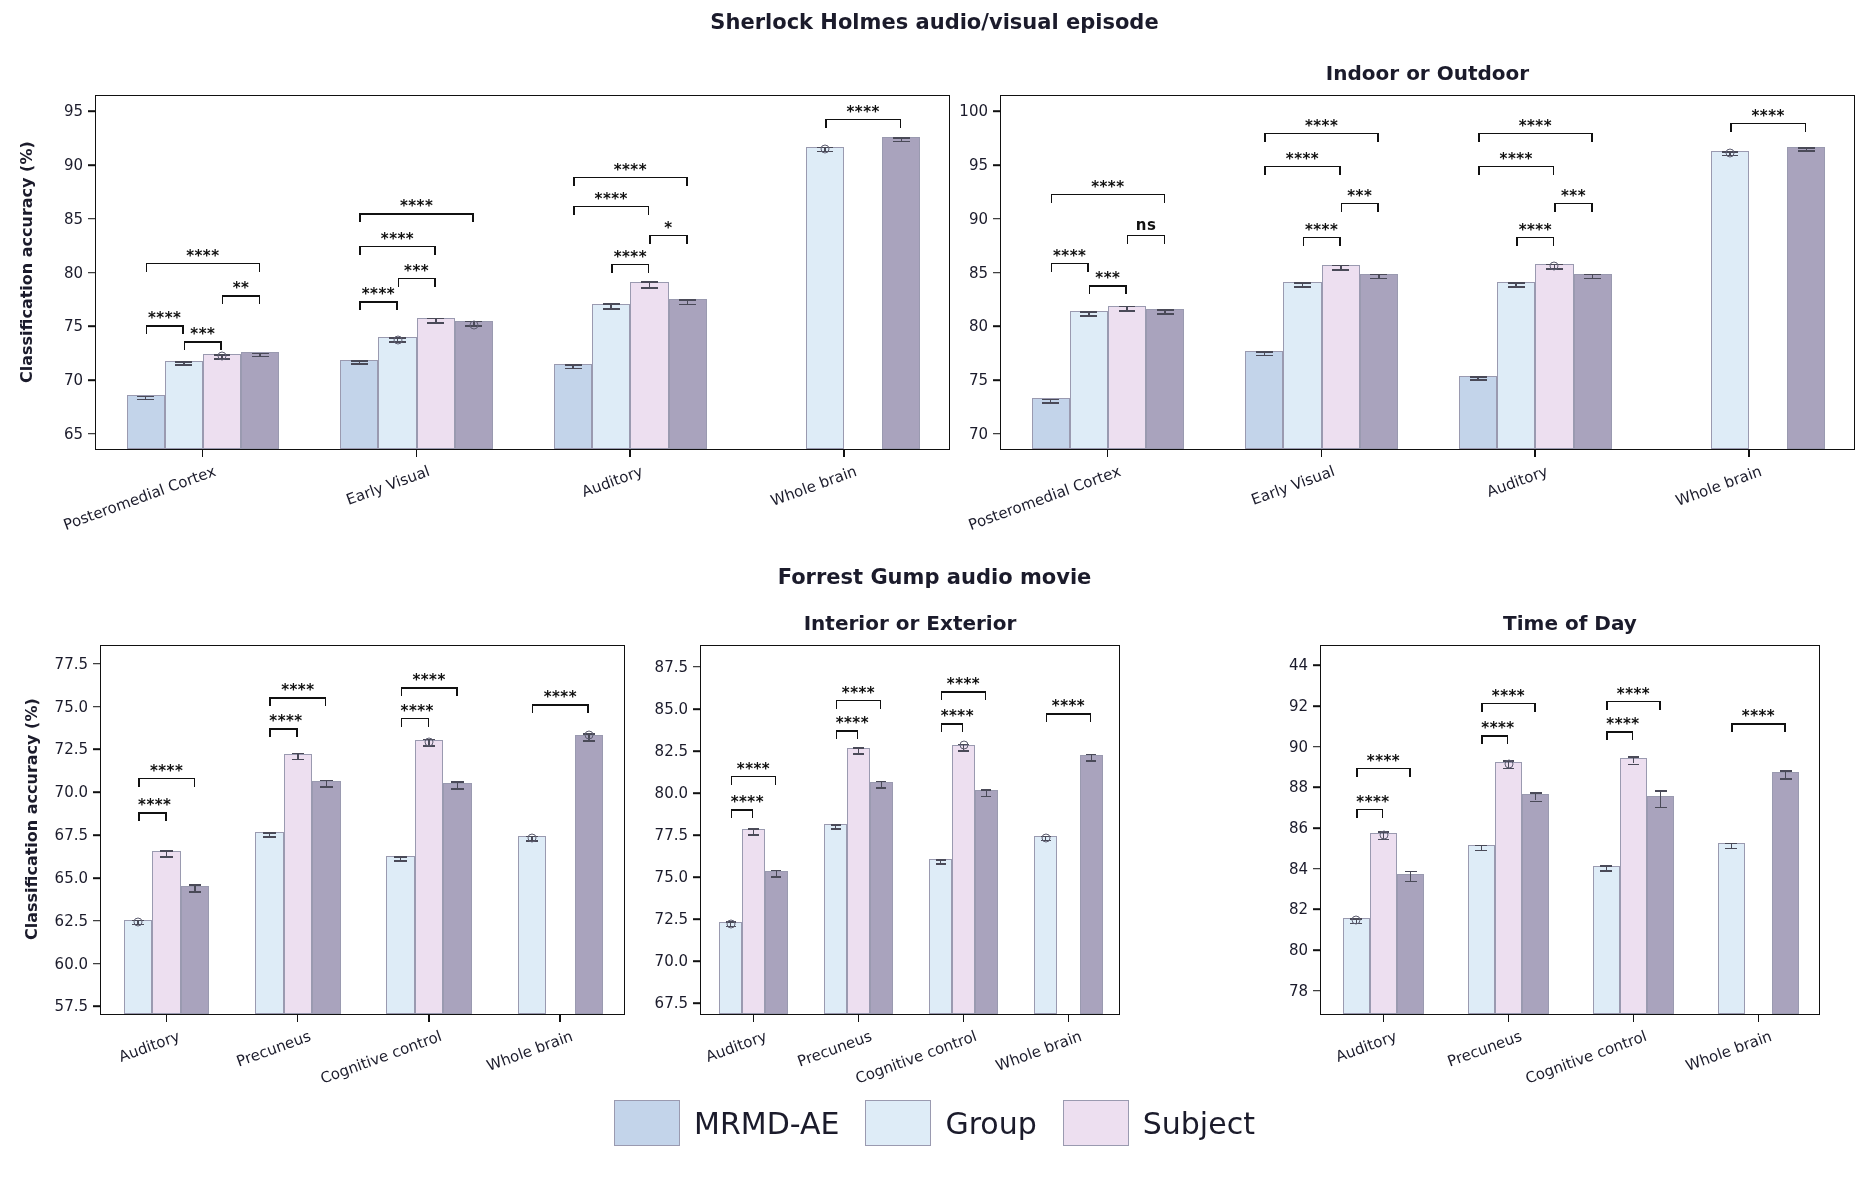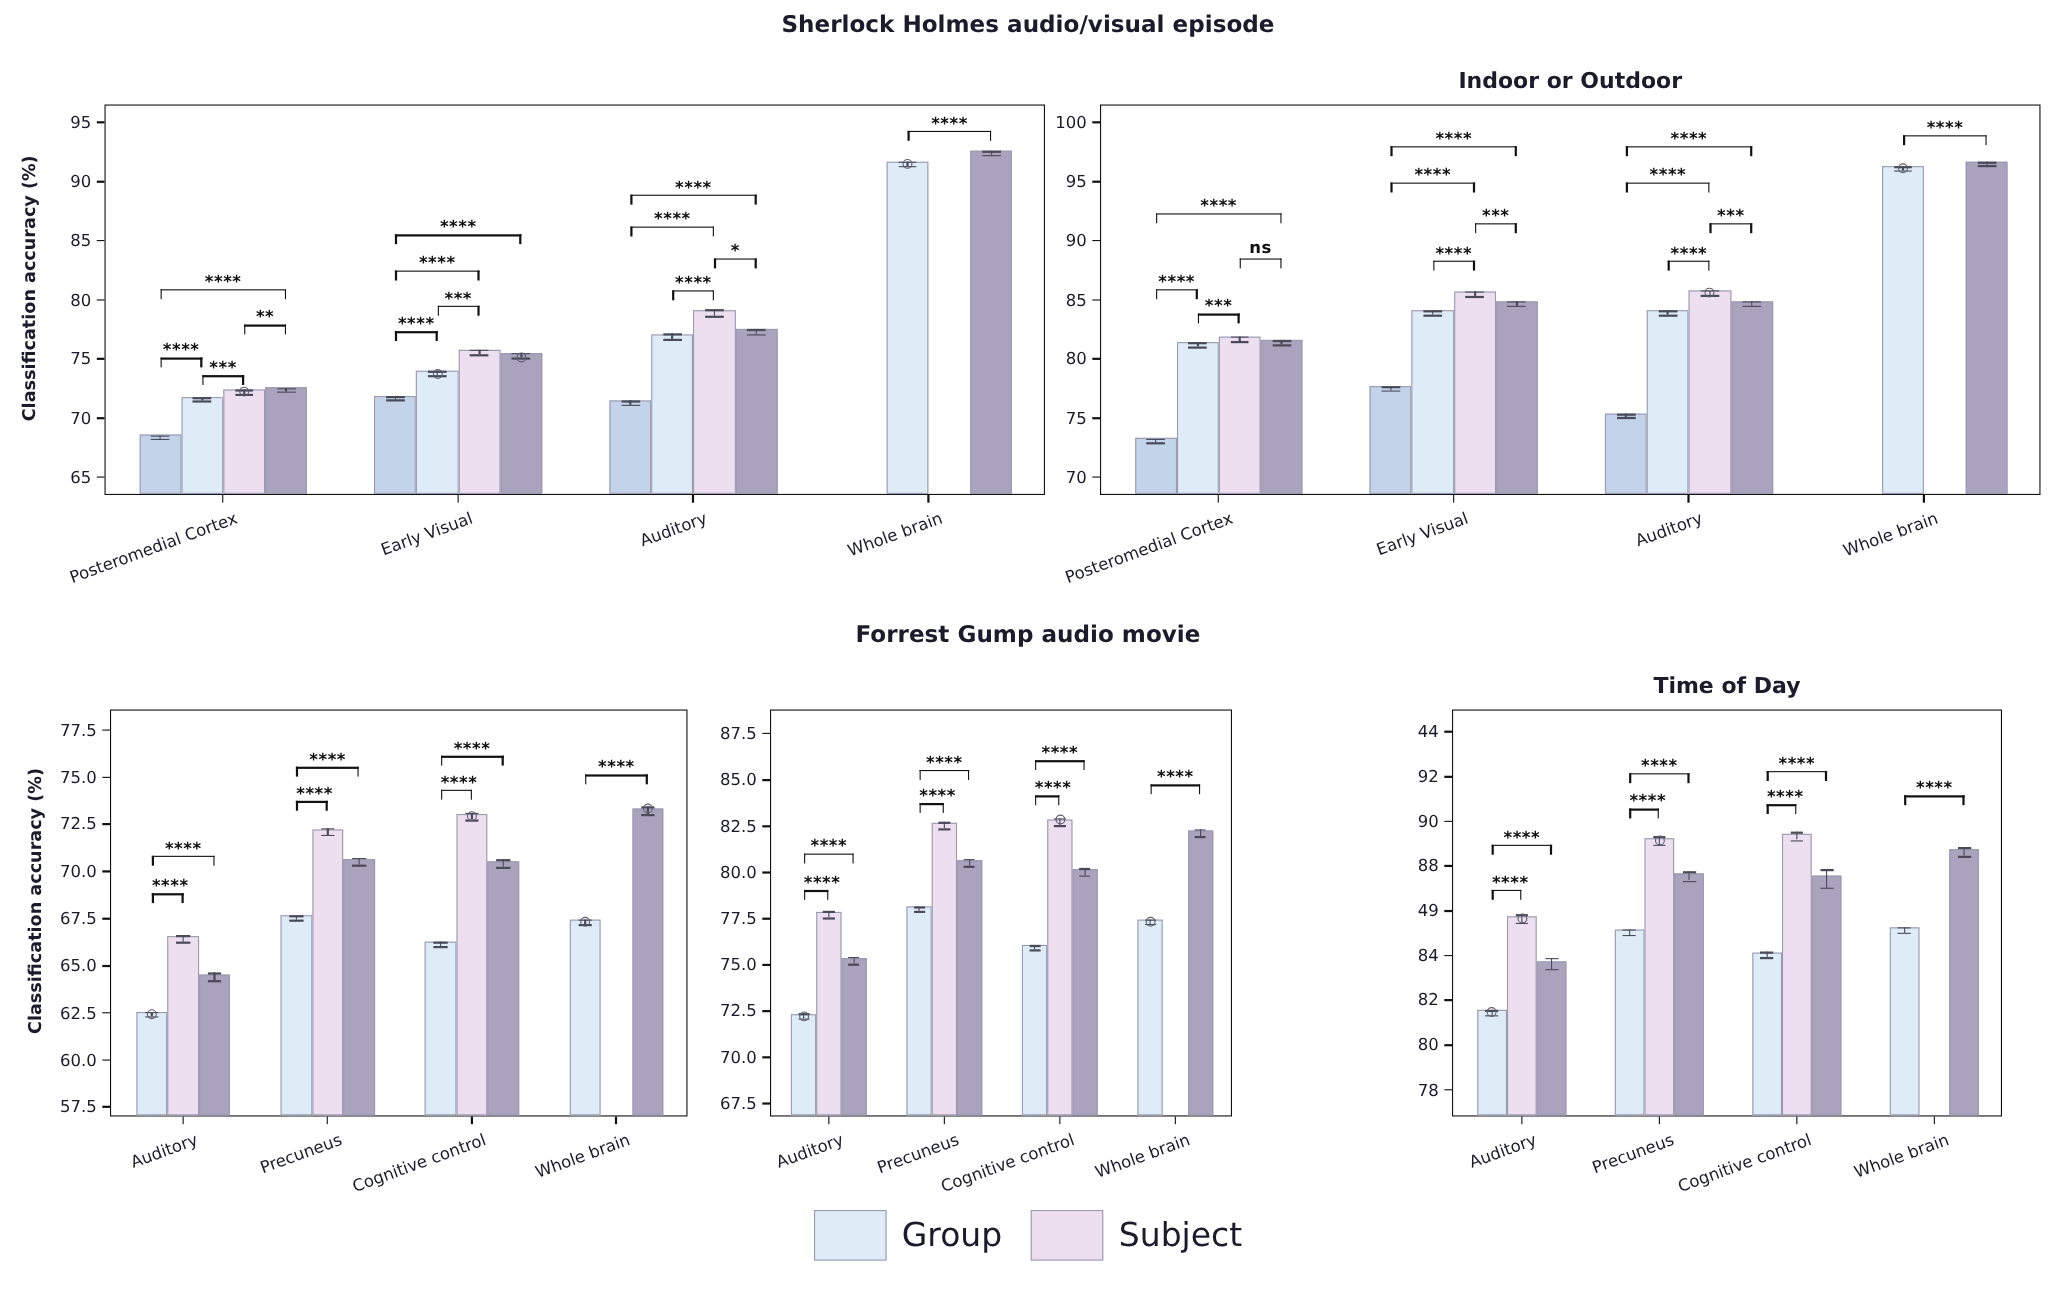--- a/index.html
+++ b/index.html
@@ -517,20 +517,21 @@
       <div class="xtick-label" style="left: -134.375px; width: 210px; top: 382px;">Auditory</div>
       <div class="xtickmark" style="left: 196.875px; top: 370px;"></div>
       <div class="xtick-label" style="left: -3.125px; width: 210px; top: 382px;">Precuneus</div>
       <div class="xtickmark" style="left: 328.125px; top: 370px;"></div>
       <div class="xtick-label" style="left: 128.125px; width: 210px; top: 382px;">Cognitive control</div>
       <div class="xtickmark" style="left: 459.375px; top: 370px;"></div>
       <div class="xtick-label" style="left: 259.375px; width: 210px; top: 382px;">Whole brain</div>
       <div class="ylabel" style="left: -78px; top: 295px;">Classification accuracy (%)</div>
     </div>
     <div class="panel" style="left: 700px; top: 645px; width: 420px; height: 370px;">
+      <div class="panel-title">Interior or Exterior</div>
       <div class="plot-frame">
         <div class="bar" style="left: 18.2609px; width: 22.8261px; height: 92.5px; background: rgb(222, 236, 247);"></div>
         <div class="errbar" style="left: 28.8739px; top: 275.482px; height: 4.03636px;"></div>
         <div class="errcap" style="left: 24.6522px; width: 10.0435px; top: 275.482px;"></div>
         <div class="errcap" style="left: 24.6522px; width: 10.0435px; top: 279.518px;"></div>
         <div class="bar" style="left: 41.087px; width: 22.8261px; height: 185px; background: rgb(237, 223, 240);"></div>
         <div class="errbar" style="left: 51.7px; top: 181.973px; height: 6.05455px;"></div>
         <div class="errcap" style="left: 47.4783px; width: 10.0435px; top: 181.973px;"></div>
         <div class="errcap" style="left: 47.4783px; width: 10.0435px; top: 188.027px;"></div>
         <div class="bar" style="left: 63.913px; width: 22.8261px; height: 142.955px; background: rgb(169, 163, 189);"></div>
@@ -736,21 +737,21 @@
         </div>
       </div>
       <div class="ytick" style="top: 345.604px; right: 512px; width: 70px;">78</div>
       <div class="ytickmark" style="top: 345.604px; left: -7px;"></div>
       <div class="ytick" style="top: 304.945px; right: 512px; width: 70px;">80</div>
       <div class="ytickmark" style="top: 304.945px; left: -7px;"></div>
       <div class="ytick" style="top: 264.286px; right: 512px; width: 70px;">82</div>
       <div class="ytickmark" style="top: 264.286px; left: -7px;"></div>
       <div class="ytick" style="top: 223.626px; right: 512px; width: 70px;">84</div>
       <div class="ytickmark" style="top: 223.626px; left: -7px;"></div>
-      <div class="ytick" style="top: 182.967px; right: 512px; width: 70px;">49</div>
+      <div class="ytick" style="top: 182.967px; right: 512px; width: 70px;">86</div>
       <div class="ytickmark" style="top: 182.967px; left: -7px;"></div>
       <div class="ytick" style="top: 142.308px; right: 512px; width: 70px;">88</div>
       <div class="ytickmark" style="top: 142.308px; left: -7px;"></div>
       <div class="ytick" style="top: 101.648px; right: 512px; width: 70px;">90</div>
       <div class="ytickmark" style="top: 101.648px; left: -7px;"></div>
       <div class="ytick" style="top: 60.989px; right: 512px; width: 70px;">92</div>
       <div class="ytickmark" style="top: 60.989px; left: -7px;"></div>
       <div class="ytick" style="top: 20.3297px; right: 512px; width: 70px;">44</div>
       <div class="ytickmark" style="top: 20.3297px; left: -7px;"></div>
       <div class="xtickmark" style="left: 62.5px; top: 370px;"></div>
@@ -759,20 +760,24 @@
       <div class="xtick-label" style="left: -12.5px; width: 210px; top: 382px;">Precuneus</div>
       <div class="xtickmark" style="left: 312.5px; top: 370px;"></div>
       <div class="xtick-label" style="left: 112.5px; width: 210px; top: 382px;">Cognitive control</div>
       <div class="xtickmark" style="left: 437.5px; top: 370px;"></div>
       <div class="xtick-label" style="left: 237.5px; width: 210px; top: 382px;">Whole brain</div>
     </div>
   </div>
 
 <div class="legend" style="top:1100px;">
     <div class="legend-item">
+      <div class="legend-swatch" style="background: rgb(195, 212, 234);"></div>
+      <div class="legend-text">MRMD-AE</div>
+    </div>
+    <div class="legend-item">
       <div class="legend-swatch" style="background: rgb(222, 236, 247);"></div>
       <div class="legend-text">Group</div>
     </div>
     <div class="legend-item">
       <div class="legend-swatch" style="background: rgb(237, 223, 240);"></div>
       <div class="legend-text">Subject</div>
     </div>
   </div>
 
 </body></html>

